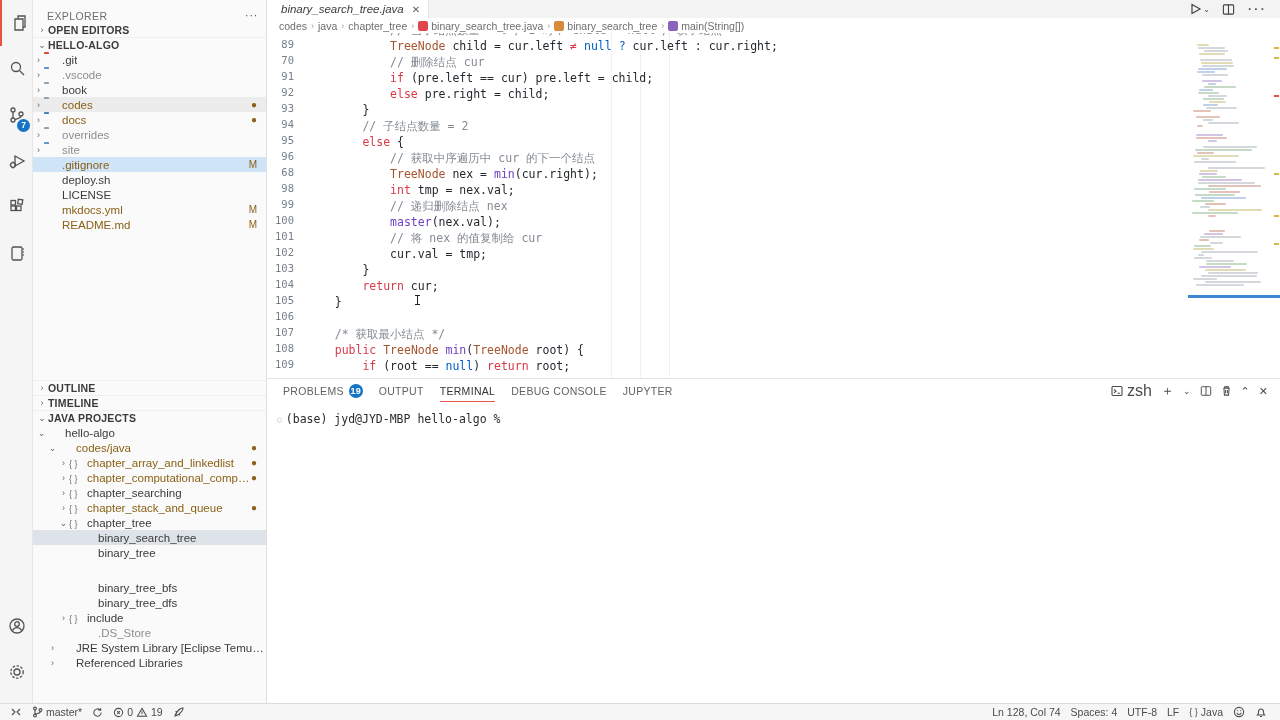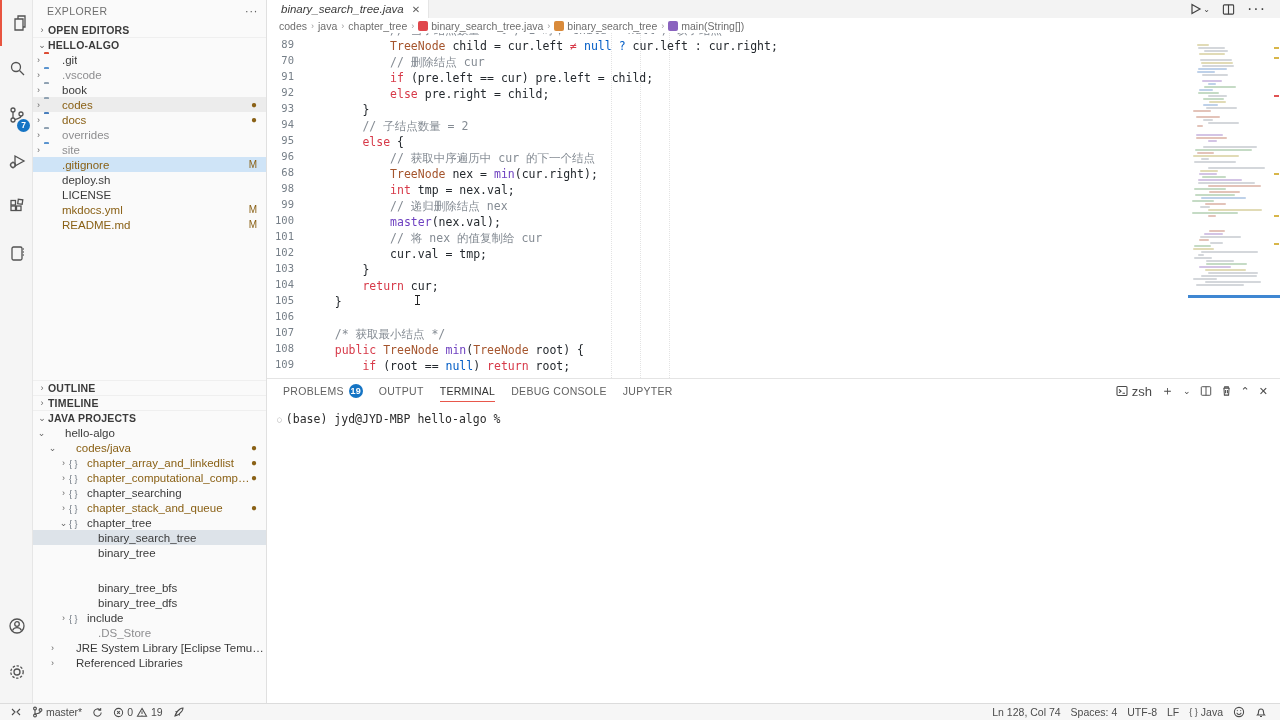--- a/index.html
+++ b/index.html
@@ -6,21 +6,21 @@
   html,body{width:1280px;height:720px;overflow:hidden;font-family:"Liberation Sans",sans-serif;background:#fff}
   
   #activitybar{position:absolute;left:0;top:0;width:33px;height:703px;background:#f5f5f5;border-right:1px solid #e6e6e6}
   .act-item{position:relative;width:33px;height:46px;display:flex;align-items:center;justify-content:center;color:#424242}
   .act-item.active{border-left:2px solid #e8543f}
   .act-item svg{stroke:#525252;fill:none;stroke-width:1.3}
   .act-badge{position:absolute;right:3px;bottom:6px;min-width:13px;height:13px;border-radius:7px;background:#1574c4;color:#fff;font-size:8.5px;line-height:13px;text-align:center;font-weight:bold}
   #act-bottom{position:absolute;left:0;bottom:8px;width:33px}
   
   #sidebar{position:absolute;left:33px;top:0;width:234px;height:703px;background:#fafafa;border-right:1px solid #e0e0e0;overflow:hidden}
-  .sb-title{height:22px;display:flex;align-items:center;padding:0 8px 0 14px;font-size:10.5px;letter-spacing:.4px;color:#6f6f6f}
+  .sb-title{height:22px;display:flex;align-items:flex-end;padding:0 8px 0 14px;font-size:10.5px;letter-spacing:.4px;color:#6f6f6f}
   .sb-title .dots{margin-left:auto;color:#616161;font-size:12px}
   .sect{height:15px;display:flex;align-items:center;font-size:10.5px;font-weight:bold;color:#3b3b3b;letter-spacing:.2px;padding-left:3px;border-top:1px solid #efefef}
   .sect .chev{width:12px;font-size:9px;color:#646464;text-align:center;font-weight:normal}
   .row{height:15px;display:flex;align-items:center;font-size:11.5px;color:#3b3b3b;white-space:nowrap;position:relative}
   .row .chev{width:11px;text-align:center;font-size:9px;color:#646464;flex:0 0 11px}
   .row .spacer{flex:0 0 11px}
   .row .fi{width:13px;height:11px;margin-right:5px;flex:0 0 13px;position:relative}
   .row .lbl{overflow:hidden;text-overflow:ellipsis}
   .row .badge{margin-left:auto;padding-right:9px;font-size:10px}
   .row.sel-blue{background:#cfe4f7}
@@ -560,21 +560,21 @@
         </div>
         <div class="ptab">
           <span>JUPYTER</span>
         </div>
         <div id="panel-actions">
           <span style="display:flex;align-items:center;gap:4px">
             <svg width="12" height="12" viewBox="0 0 12 12">
               <rect x="1" y="1.5" width="10" height="9" rx="1"></rect>
               <path d="M3 4.5l2 1.7-2 1.7M6.5 8.3H9"></path>
             </svg>
-            <span style="font-size:13px">zsh</span>
+            <span style="font-size:16px">zsh</span>
           </span>
           <span style="font-size:13px">＋</span>
           <span style="font-size:9px">⌄</span>
           <svg width="12" height="12" viewBox="0 0 14 14">
             <rect x="1.5" y="2" width="11" height="10" rx="1"></rect>
             <path d="M7 2v10"></path>
           </svg>
           <svg width="11" height="12" viewBox="0 0 12 13">
             <path d="M2.5 3.5h7M4 3.5V2h4v1.5M3.2 3.5l.5 7.5h4.6l.5-7.5M5 5.5v3.5M7 5.5v3.5"></path>
           </svg>

